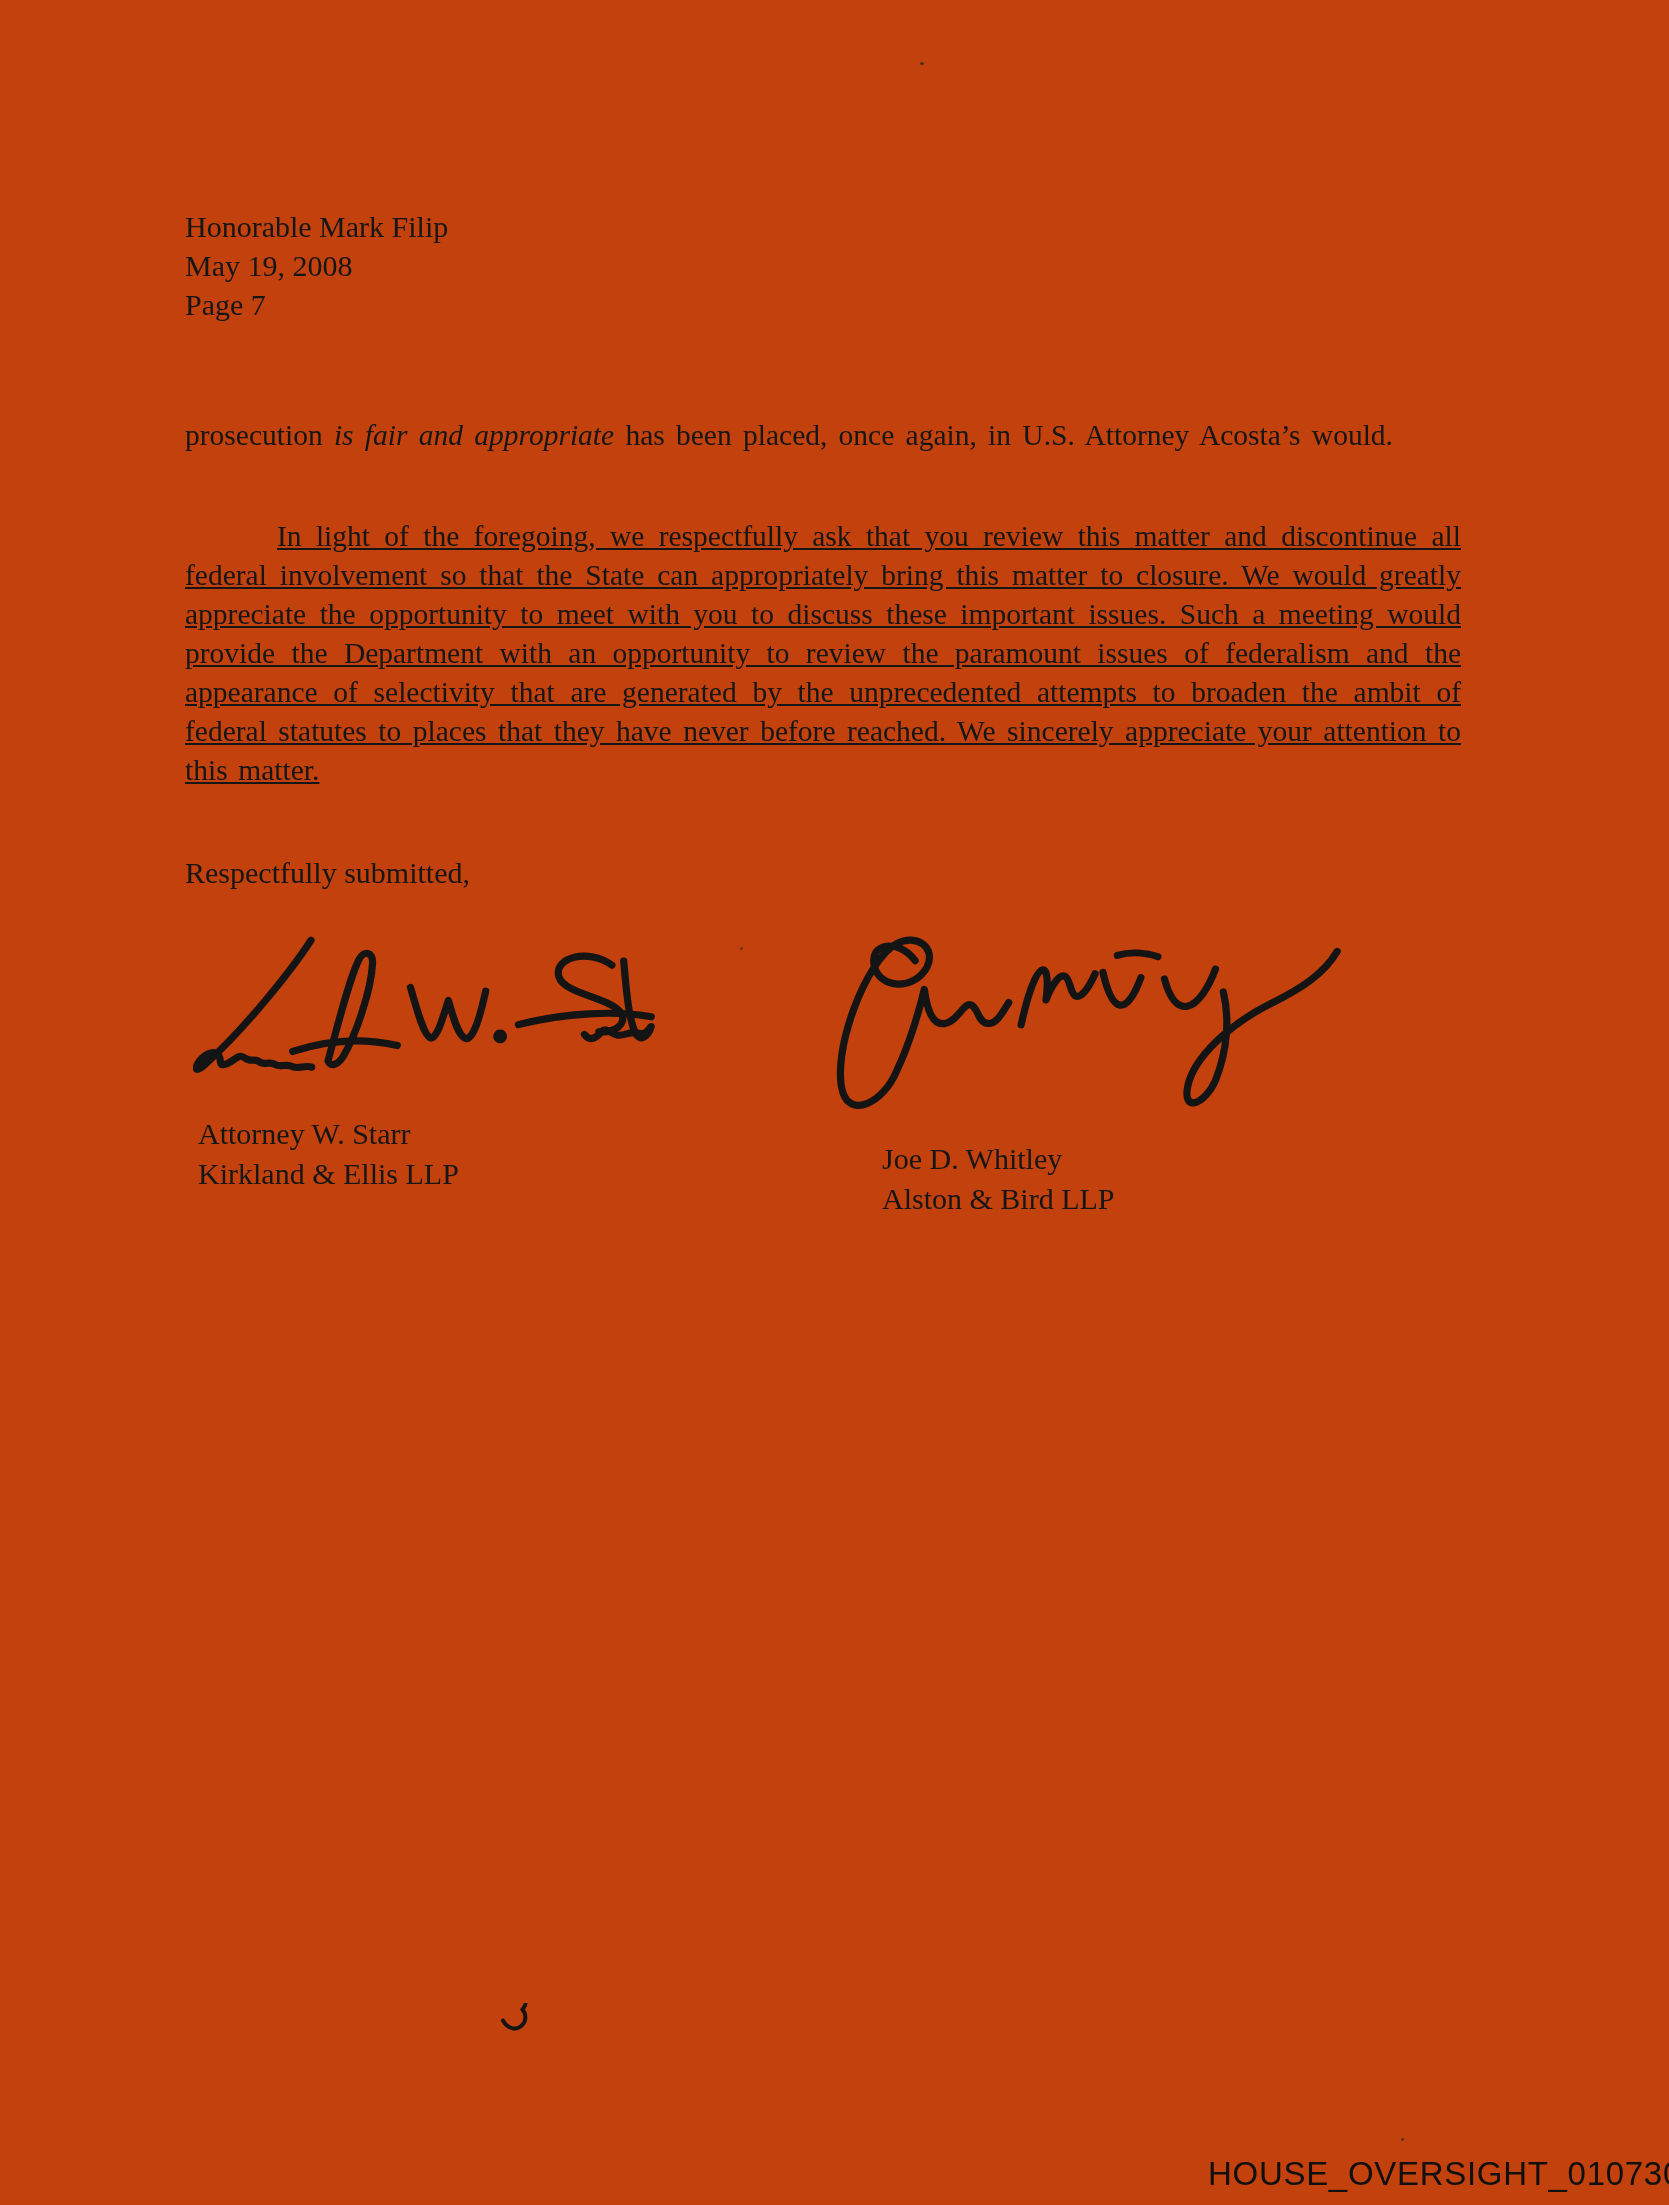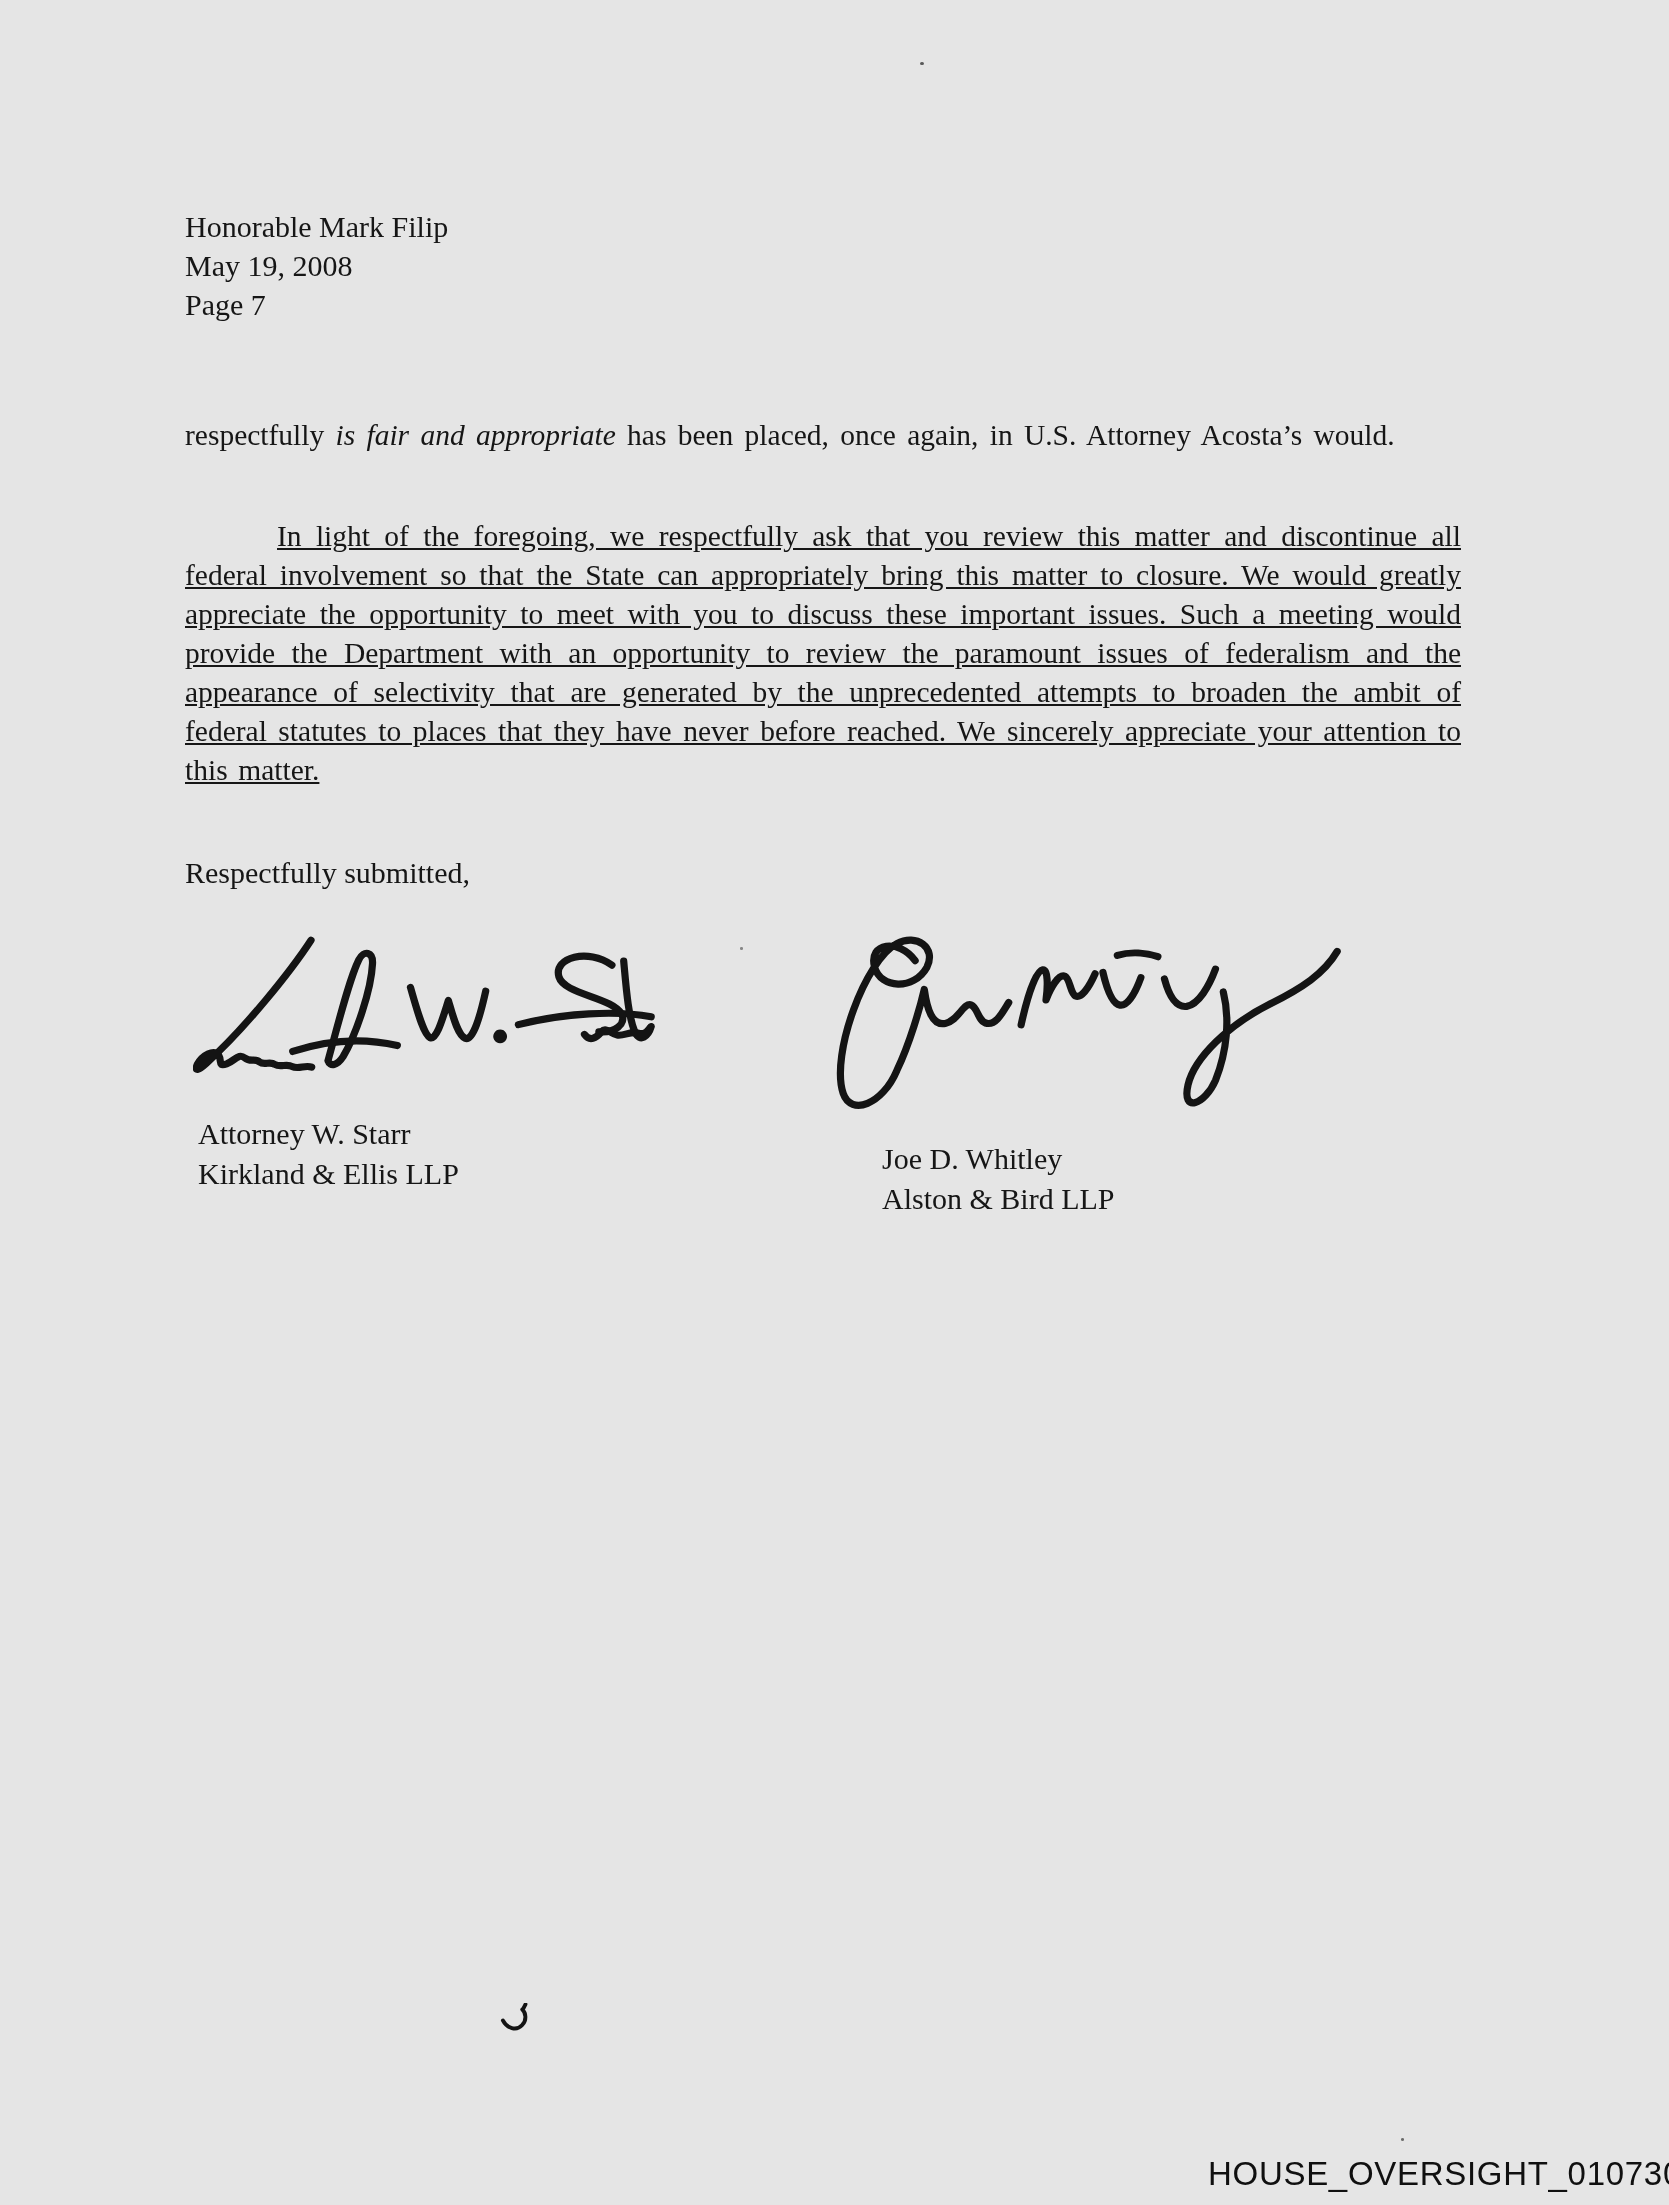--- a/index.html
+++ b/index.html
@@ -1,20 +1,20 @@
 <!DOCTYPE html>
 <html style="font-size:10.5px"><head>
 <meta charset="utf-8">
 <style>
   html, body { margin: 0; padding: 0; background: #ffffff; }
   .page {
     position: relative;
     width: 1669px;
     height: 2205px;
-    background: #e5e5e5;
+    background: #c2410c;
     overflow: hidden;
     font-family: "Liberation Serif", serif;
     color: #161616;
   }
   .header-block {
     position: absolute;
     left: 185px;
     top: 207px;
     font-size: 30px;
     line-height: 39px;
@@ -71,21 +71,21 @@
 <body>
 
 <div class="page">
 
   <div class="header-block">
     <div>Honorable Mark Filip</div>
     <div>May 19, 2008</div>
     <div>Page 7</div>
   </div>
 
-  <div class="para para-1"><span>respectfully </span><em>is fair and appropriate</em><span> has been placed, once again, in U.S. Attorney Acosta’s would.</span></div>
+  <div class="para para-1"><span>prosecution </span><em>is fair and appropriate</em><span> has been placed, once again, in U.S. Attorney Acosta’s would.</span></div>
 
   <div class="para para-2">In light of the foregoing, we respectfully ask that you review this matter and discontinue all federal involvement so that the State can appropriately bring this matter to closure.  We would greatly appreciate the opportunity to meet with you to discuss these important issues.  Such a meeting would provide the Department with an opportunity to review the paramount issues of federalism and the appearance of selectivity that are generated by the unprecedented attempts to broaden the ambit of federal statutes to places that they have never before reached.  We sincerely appreciate your attention to this matter.</div>
 
   <div class="closing-line">Respectfully submitted,</div>
 
   <svg class="sig-svg sig-starr" width="465" height="157" viewBox="0 0 710 240" aria-hidden="true">
     <g class="sig-ink" stroke-width="11">
       <path d="M180,8 C150,54 80,142 20,196 C9,206 1,210 6,198 C14,184 31,174 39,184 C44,192 37,202 51,197
                C64,192 69,180 79,188 C87,195 95,188 101,194 C109,200 117,192 125,198
                C133,203 143,196 151,201 C161,206 171,198 181,202"></path>

